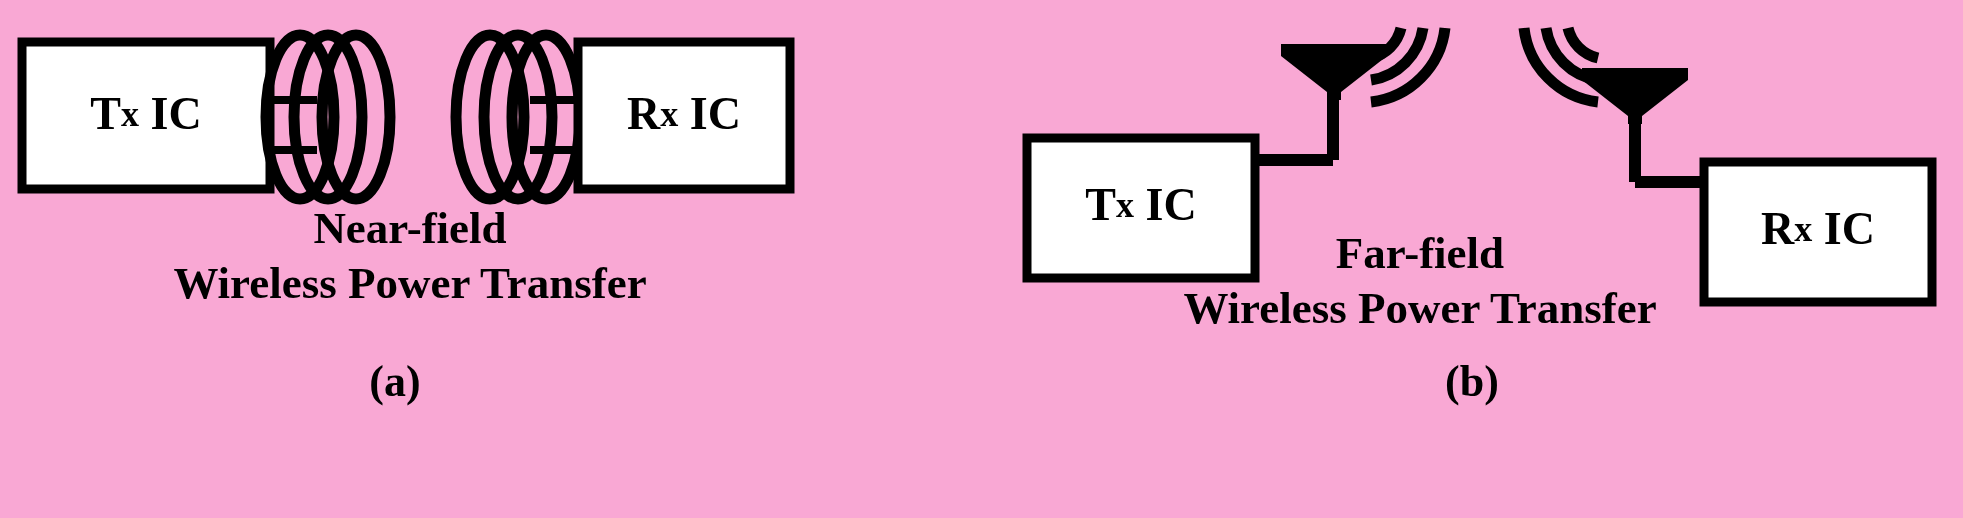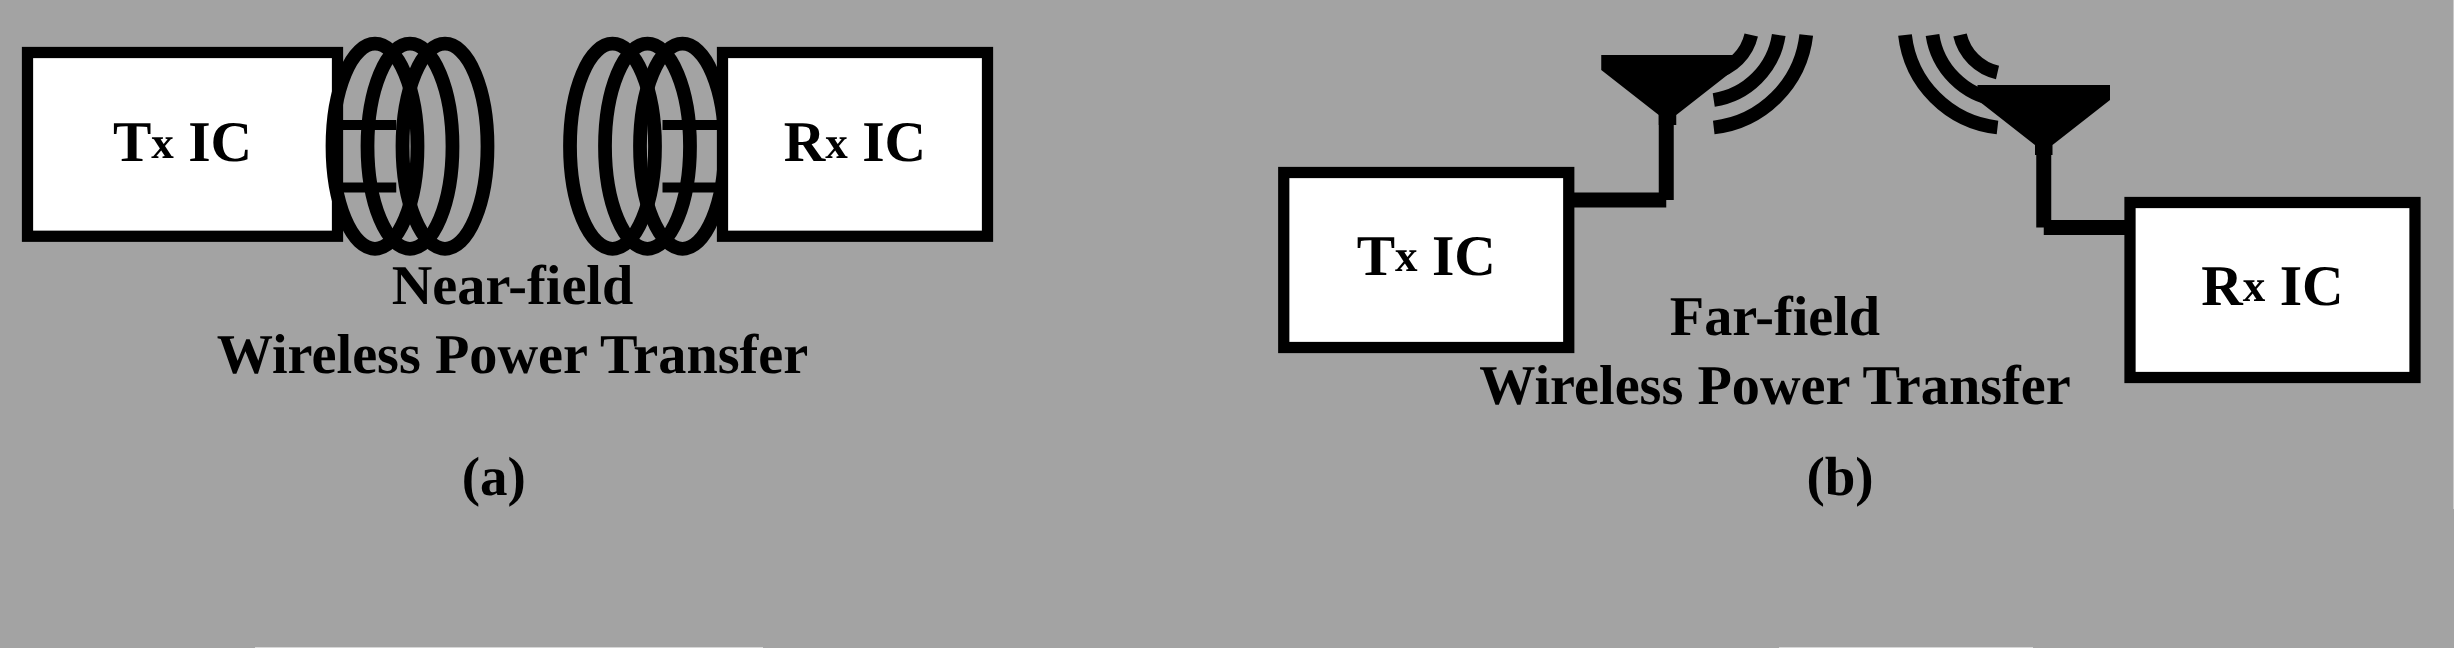--- a/index.html
+++ b/index.html
@@ -10,21 +10,21 @@
   body {
     width: 1963px;
     height: 518px;
     font-family: "Liberation Serif", serif;
     overflow: hidden;
   }
   #figure {
     position: relative;
     width: 1963px;
     height: 518px;
-    background: #a3a3a3;
+    background: #f9a8d4;
   }
   #figure-svg {
     position: absolute;
     top: 0;
     left: 0;
     width: 1963px;
     height: 518px;
   }
   .box-outline {
     fill: #ffffff;

